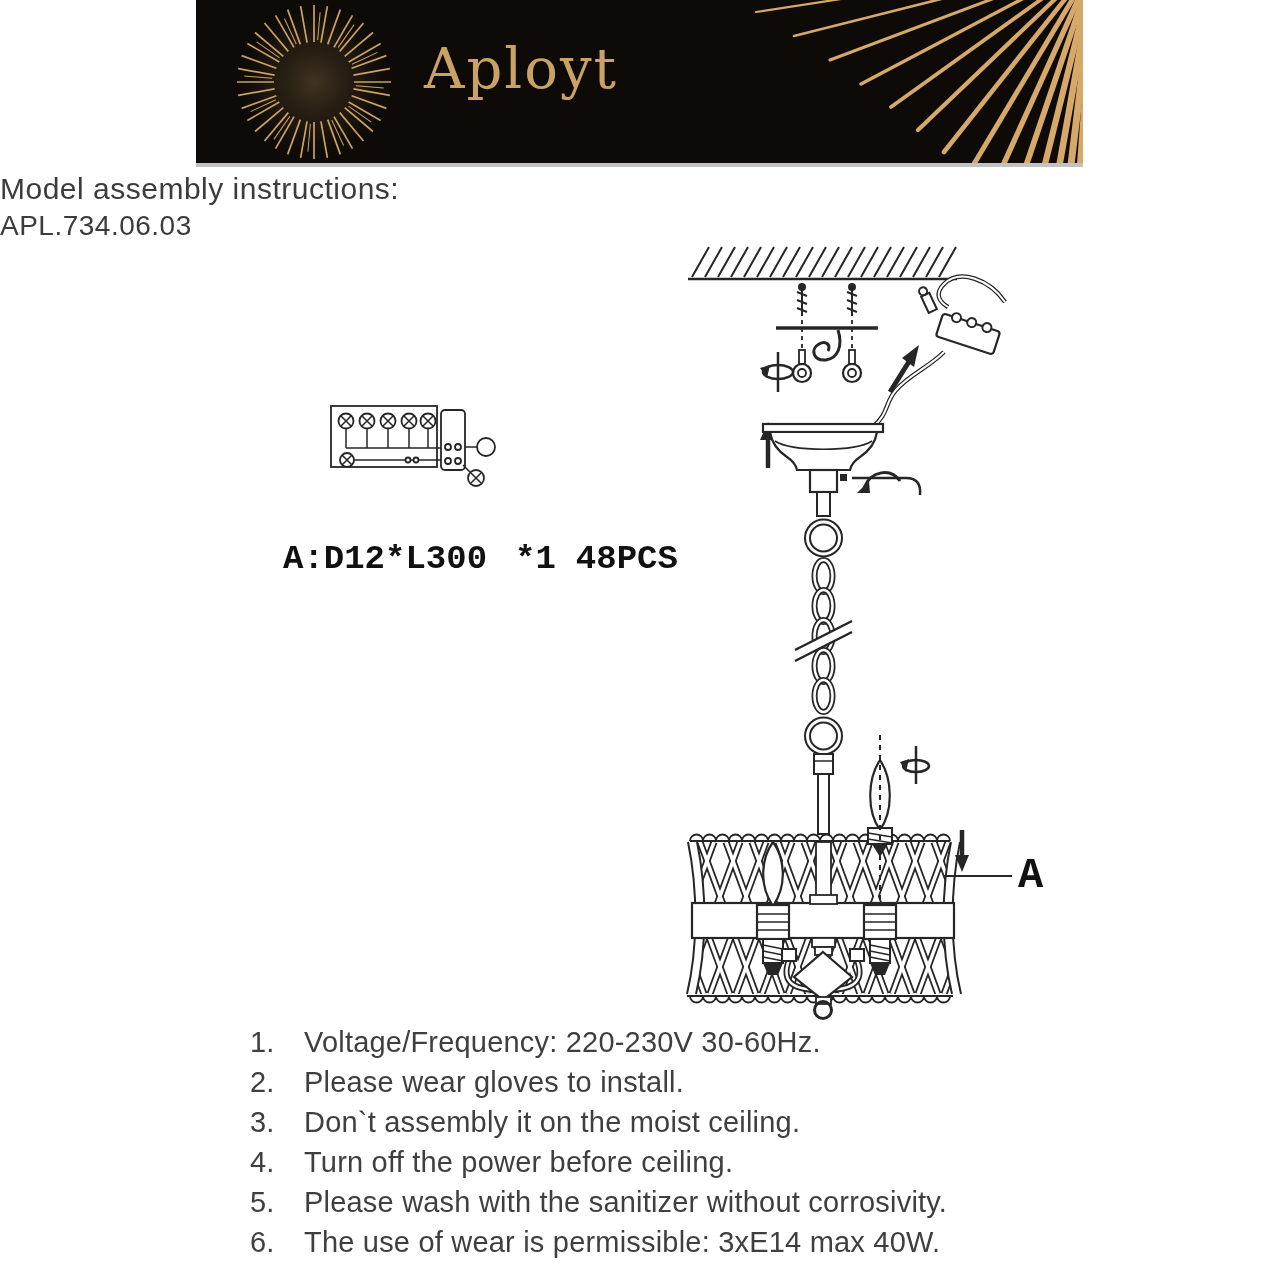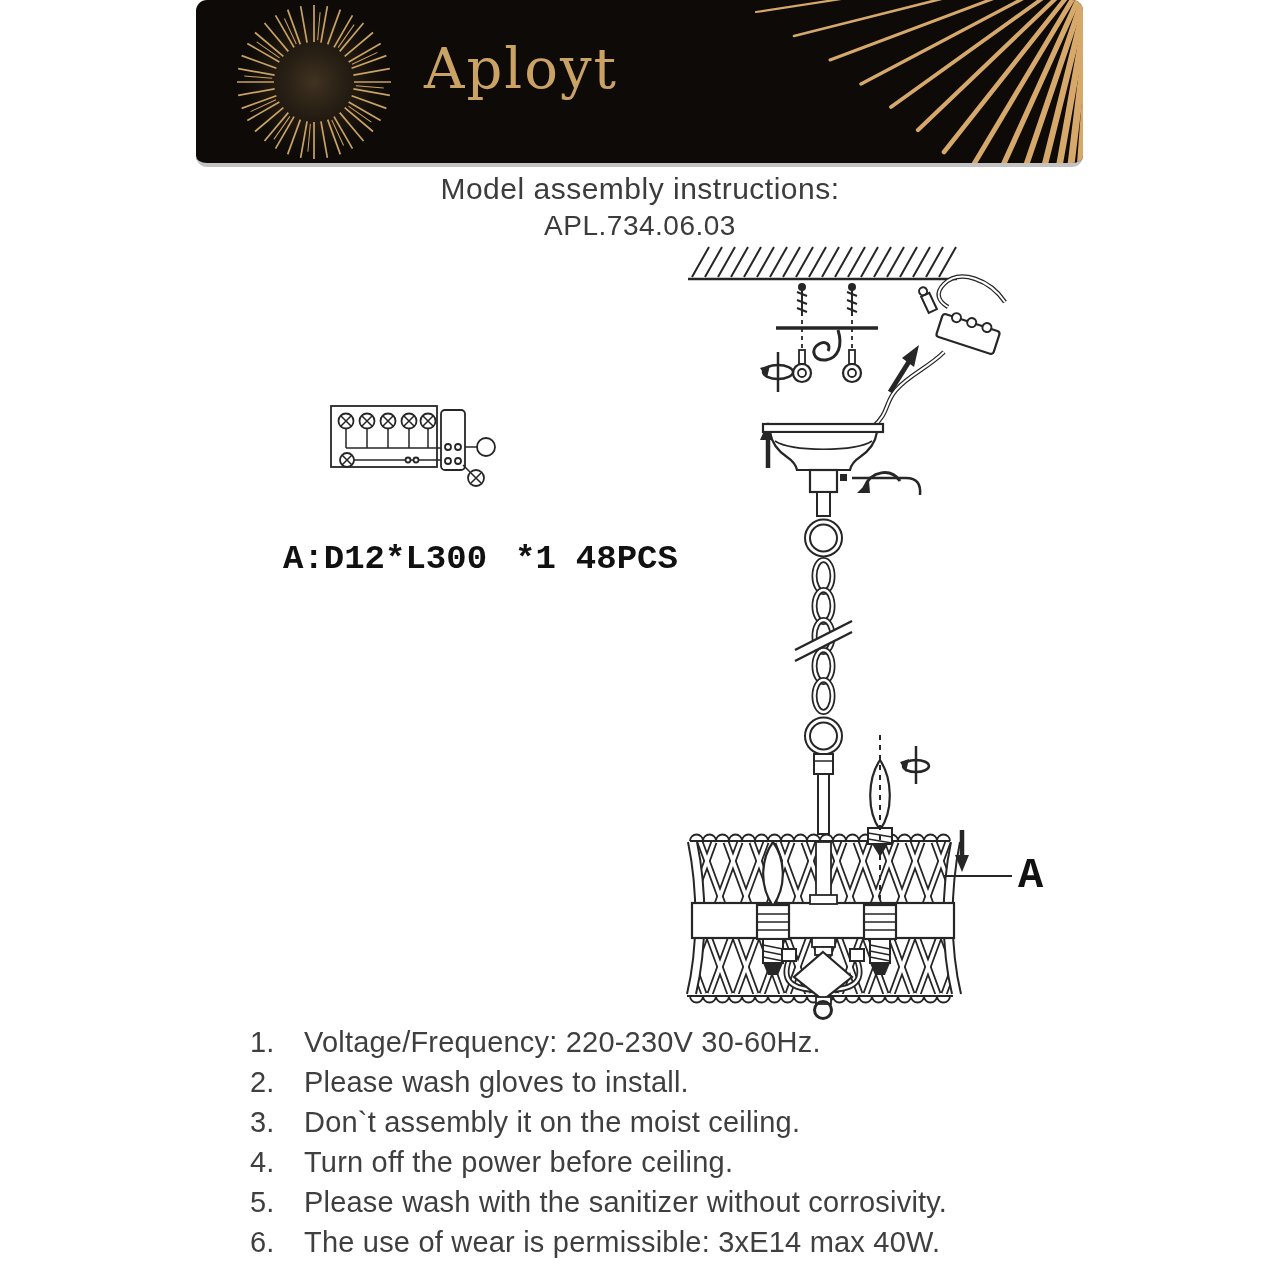--- a/index.html
+++ b/index.html
@@ -1,25 +1,25 @@
 <!DOCTYPE html>
 <html><head>
 <meta charset="utf-8">
 <style>
   html,body{margin:0;padding:0;background:#ffffff;}
   .page{position:relative;width:1280px;height:1280px;background:#ffffff;overflow:hidden;
         font-family:"Liberation Sans",sans-serif;}
   
   .banner{position:absolute;left:196px;top:0;width:887px;height:163px;background:#0d0a07;
-          border-bottom:4px solid #c2c2c2;overflow:hidden;border-radius:11px;}
+          border-bottom:4px solid #c2c2c2;overflow:hidden;}
   .banner svg{position:absolute;top:0;left:0;}
   .brand-name{position:absolute;left:228px;top:36px;color:#c9a264;
               font-family:"DejaVu Serif",serif;font-size:56px;font-weight:400;letter-spacing:2px;}
   
-  .title-block{position:absolute;left:0;top:172px;width:1280px;text-align:center;color:#3c3c3c;}
+  .title-block{position:absolute;left:0;top:172px;width:1280px;color:#3c3c3c;}
   .title-line1{font-size:30px;letter-spacing:.5px;}
   .title-line2{font-size:28px;letter-spacing:.5px;margin-top:4px;}
   
   .part-label{position:absolute;left:283px;top:540px;display:flex;align-items:baseline;
               font-family:"Liberation Mono",monospace;font-weight:bold;font-size:34px;color:#111;}
   .part-label .gap1{width:28px;}
   .part-label .gap2{width:20px;}
   
   .diagram-a{position:absolute;left:1018px;top:852px;font-family:"Liberation Mono",monospace;
              font-weight:bold;font-size:42px;color:#111;}
@@ -345,21 +345,21 @@
 
   <div class="diagram-a">A</div>
 
   <div class="instructions">
     <div class="instr-row">
       <span class="instr-num">1.</span>
       <span class="instr-text">Voltage/Frequency: 220-230V 30-60Hz.</span>
     </div>
     <div class="instr-row">
       <span class="instr-num">2.</span>
-      <span class="instr-text">Please wash gloves to install.</span>
+      <span class="instr-text">Please wear gloves to install.</span>
     </div>
     <div class="instr-row">
       <span class="instr-num">3.</span>
       <span class="instr-text">Don`t assembly it on the moist ceiling.</span>
     </div>
     <div class="instr-row">
       <span class="instr-num">4.</span>
       <span class="instr-text">Turn off the power before ceiling.</span>
     </div>
     <div class="instr-row">

